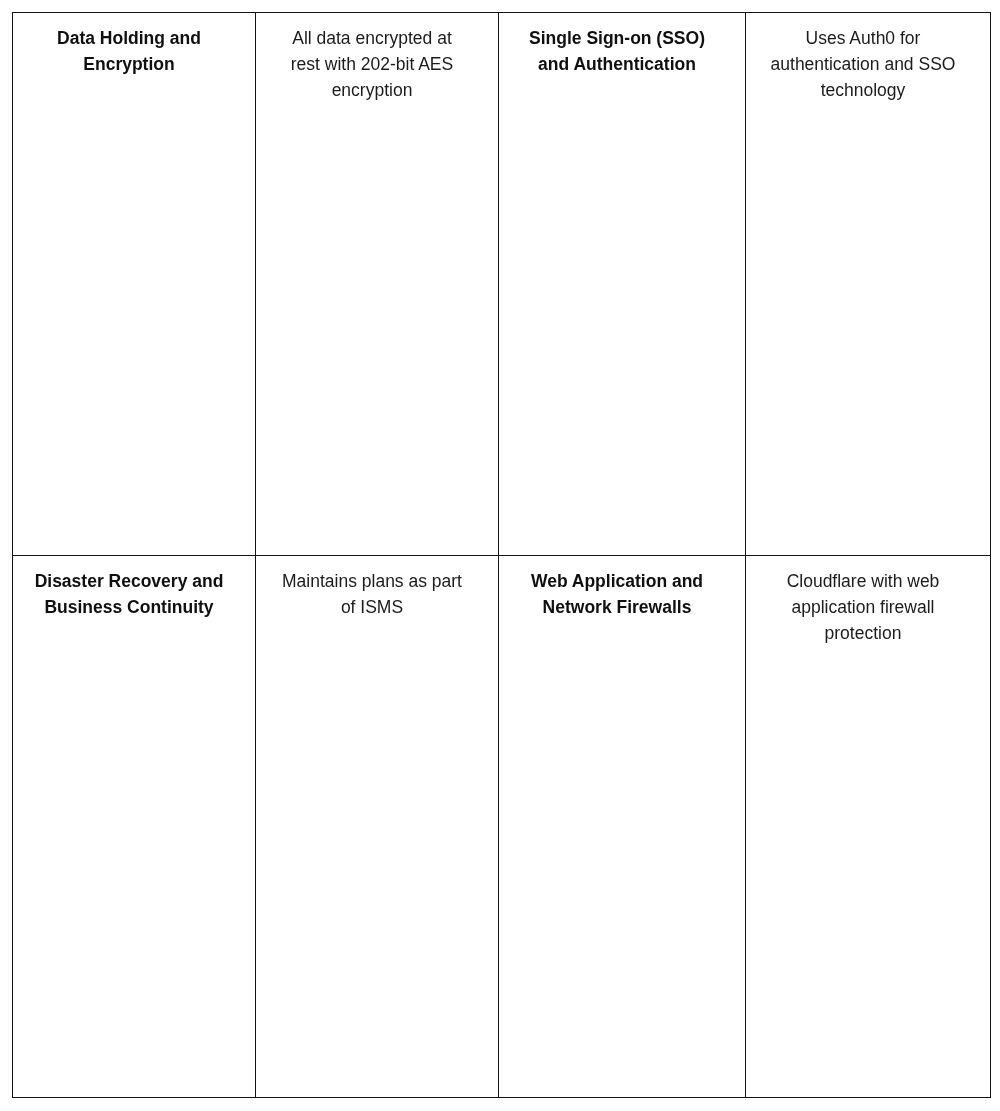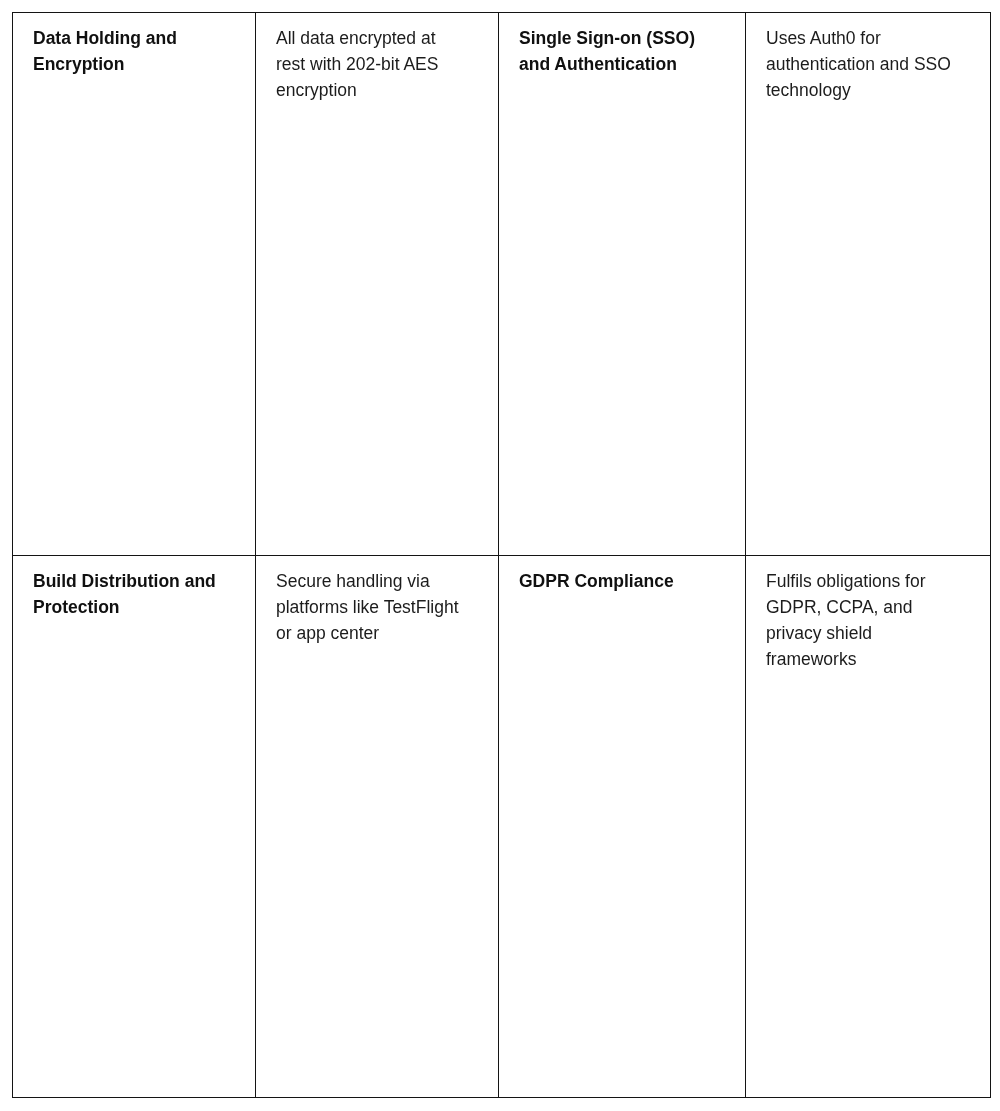--- a/index.html
+++ b/index.html
@@ -27,20 +27,21 @@
     table-layout: fixed;
   }
   table.sec-table td {
     border: 1.5px solid #141414;
     vertical-align: top;
     padding: 12px 30px 12px 20px;
     font-size: 17.5px;
     line-height: 26px;
     color: #1c1c1c;
     word-wrap: break-word;
+    text-align: center;
   }
   table.sec-table td.cat {
     font-weight: 700;
     color: #101010;
   }
   table.sec-table tr {
     height: 135px;
   }
 </style>
 </head>
@@ -55,20 +56,20 @@
       <col style="width:245px">
     </colgroup>
     <tbody>
       <tr>
         <td class="cat">Data Holding and Encryption</td>
         <td class="det">All data encrypted at rest with 202-bit AES encryption</td>
         <td class="cat">Single Sign-on (SSO) and Authentication</td>
         <td class="det">Uses Auth0 for authentication and SSO technology</td>
       </tr>
       <tr>
-        <td class="cat">Build Distribution and Protection</td>
-        <td class="det">Secure handling via platforms like TestFlight or app center</td>
-        <td class="cat">GDPR Compliance</td>
-        <td class="det">Fulfils obligations for GDPR, CCPA, and privacy shield frameworks</td>
+        <td class="cat">Disaster Recovery and Business Continuity</td>
+        <td class="det">Maintains plans as part of ISMS</td>
+        <td class="cat">Web Application and Network Firewalls</td>
+        <td class="det">Cloudflare with web application firewall protection</td>
       </tr>
     </tbody>
   </table>
 </div>
 
 </body></html>

